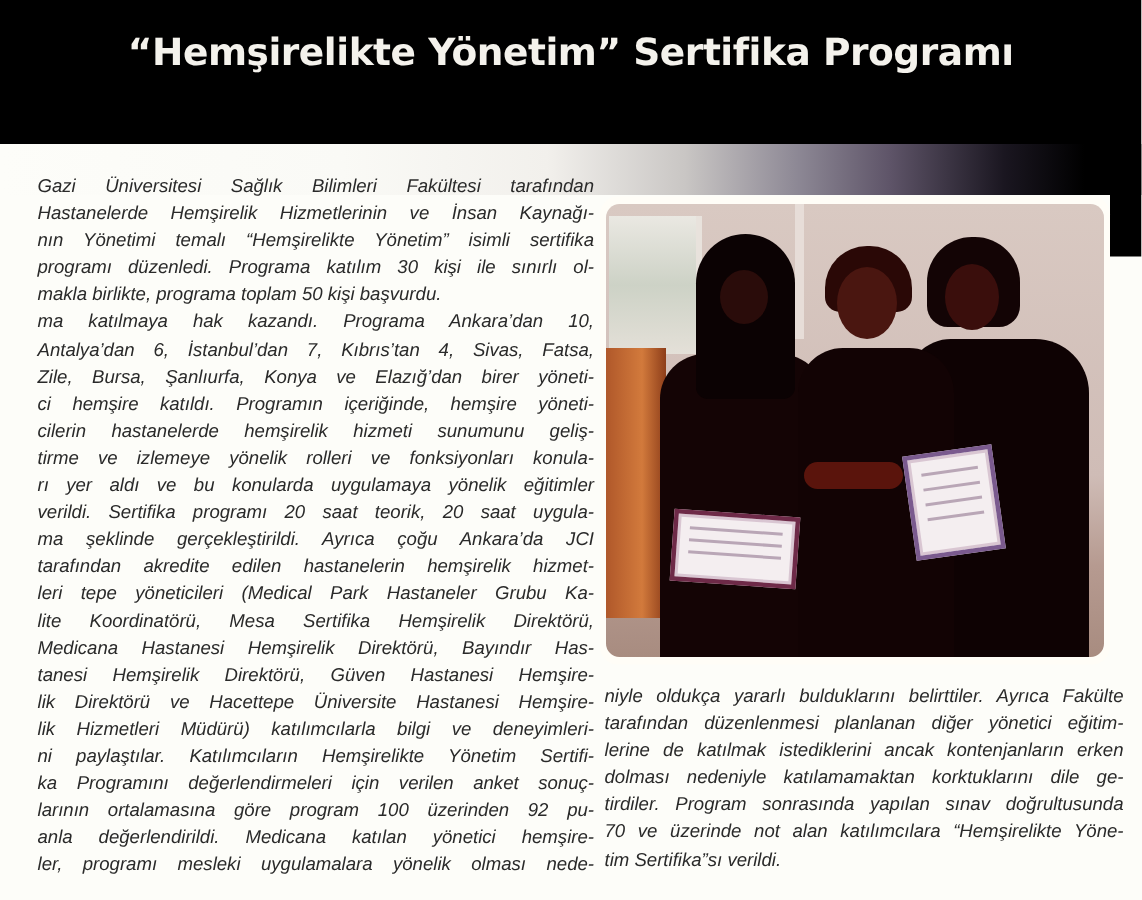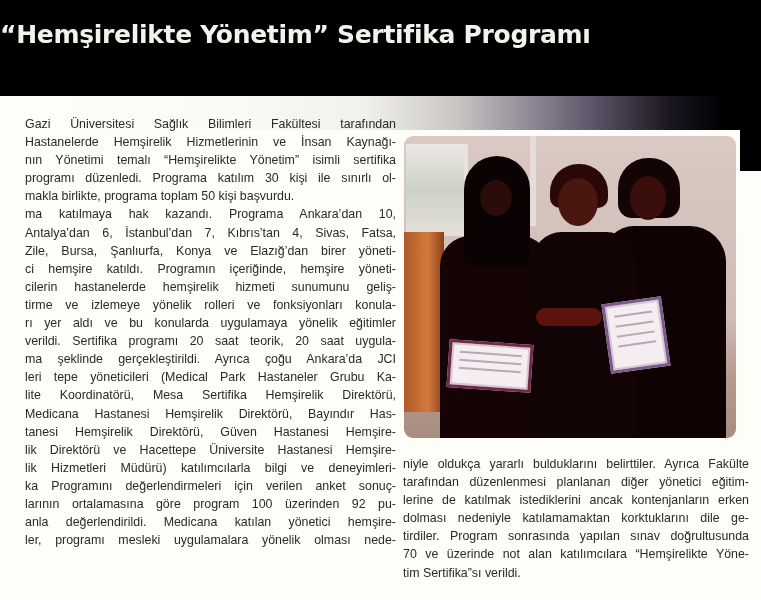--- a/index.html
+++ b/index.html
@@ -6,21 +6,21 @@
   body {
     width: 761px; height: 600px; position: relative; overflow: hidden;
     background: #fdfdf9;
     font-family: "Liberation Sans", sans-serif;
   }
   .header {
     position: absolute; left: 0; top: 0; width: 761px; height: 96px;
     background: #000;
   }
   .title {
-    position: absolute; left: 0; top: 20px; width: 761px; 
+    position: absolute; left: 0; top: 20px; width: 761px; text-align: center;
     color: #f4f2ec; font-family: "DejaVu Sans", sans-serif; font-weight: bold;
     font-size: 25px; letter-spacing: -0.3px; margin: 0;
   }
   .band {
     position: absolute; left: 0; top: 96px; width: 761px; height: 34px;
     background: linear-gradient(90deg, #fdfdf9 0%, #fafaf6 30%, #f2f0ec 48%, #c9c6c4 60%, #8c8794 70%, #5e5468 78%, #1a1620 88%, #000 95%);
   }
   .right-black {
     position: absolute; left: 740px; top: 96px; width: 21px; height: 75px; background: #000;
   }
@@ -54,21 +54,21 @@
   .photo .p3-hair { left: 214px; top: 22px; width: 62px; height: 60px; border-radius: 30px 30px 14px 14px; background: #130405; }
   .photo .p3-face { left: 226px; top: 40px; width: 36px; height: 44px; border-radius: 50%; background: #3a0e0c; }
   .photo .p3-body { left: 200px; top: 90px; width: 122px; height: 216px; border-radius: 30px 36px 0 0; background: #0e0203; }
   .cert { position: absolute; background: #f4eef0; border: 3px solid #6e2a48; box-shadow: inset 0 0 0 2px #d9c6d2; }
   .cert1 { left: 44px; top: 206px; width: 78px; height: 42px; transform: rotate(4deg); }
   .cert2 { left: 202px; top: 164px; width: 54px; height: 64px; transform: rotate(-8deg); border-color: #7a5a8e; }
   .cert .line { position: absolute; left: 8px; right: 8px; height: 2px; background: #b9a6b6; }
   .col {
     position: absolute; margin: 0; color: #2a2a2a; font-size: 12.4px; line-height: 18.1px;
   }
-  .col .ln { display: block; white-space: nowrap; text-align: justify; text-align-last: justify; }
+  .col .ln { display: block; white-space: nowrap; text-align: justify; text-align-last: justify; font-style: italic; }
   .col .ln.last { text-align-last: left; }
   .left-col { left: 25px; top: 115px; width: 371px; }
   .right-col { left: 403px; top: 455px; width: 346px; }
 </style>
 </head>
 <body>
 
 <div class="header"></div>
 <h1 class="title">“Hemşirelikte Yönetim” Sertifika Programı</h1>
 <div class="band"></div>
@@ -110,26 +110,28 @@
   <span class="ln last">makla birlikte, programa toplam 50 kişi başvurdu.</span>
   <span class="ln">ma katılmaya hak kazandı. Programa Ankara’dan 10,</span>
   <span class="ln">Antalya’dan 6, İstanbul’dan 7, Kıbrıs’tan 4, Sivas, Fatsa,</span>
   <span class="ln">Zile, Bursa, Şanlıurfa, Konya ve Elazığ’dan birer yöneti-</span>
   <span class="ln">ci hemşire katıldı. Programın içeriğinde, hemşire yöneti-</span>
   <span class="ln">cilerin hastanelerde hemşirelik hizmeti sunumunu geliş-</span>
   <span class="ln">tirme ve izlemeye yönelik rolleri ve fonksiyonları konula-</span>
   <span class="ln">rı yer aldı ve bu konularda uygulamaya yönelik eğitimler</span>
   <span class="ln">verildi. Sertifika programı 20 saat teorik, 20 saat uygula-</span>
   <span class="ln">ma şeklinde gerçekleştirildi. Ayrıca çoğu Ankara’da JCI</span>
+  <span class="ln">tarafından akredite edilen hastanelerin hemşirelik hizmet-</span>
   <span class="ln">leri tepe yöneticileri (Medical Park Hastaneler Grubu Ka-</span>
   <span class="ln">lite Koordinatörü, Mesa Sertifika Hemşirelik Direktörü,</span>
   <span class="ln">Medicana Hastanesi Hemşirelik Direktörü, Bayındır Has-</span>
   <span class="ln">tanesi Hemşirelik Direktörü, Güven Hastanesi Hemşire-</span>
   <span class="ln">lik Direktörü ve Hacettepe Üniversite Hastanesi Hemşire-</span>
   <span class="ln">lik Hizmetleri Müdürü) katılımcılarla bilgi ve deneyimleri-</span>
+  <span class="ln">ni paylaştılar. Katılımcıların Hemşirelikte Yönetim Sertifi-</span>
   <span class="ln">ka Programını değerlendirmeleri için verilen anket sonuç-</span>
   <span class="ln">larının ortalamasına göre program 100 üzerinden 92 pu-</span>
   <span class="ln">anla değerlendirildi.  Medicana katılan yönetici hemşire-</span>
   <span class="ln">ler, programı mesleki uygulamalara yönelik olması nede-</span>
 </div>
 
 <div class="col right-col">
   <span class="ln">niyle oldukça yararlı bulduklarını belirttiler. Ayrıca Fakülte</span>
   <span class="ln">tarafından düzenlenmesi planlanan diğer yönetici eğitim-</span>
   <span class="ln">lerine de katılmak istediklerini ancak kontenjanların erken</span>

